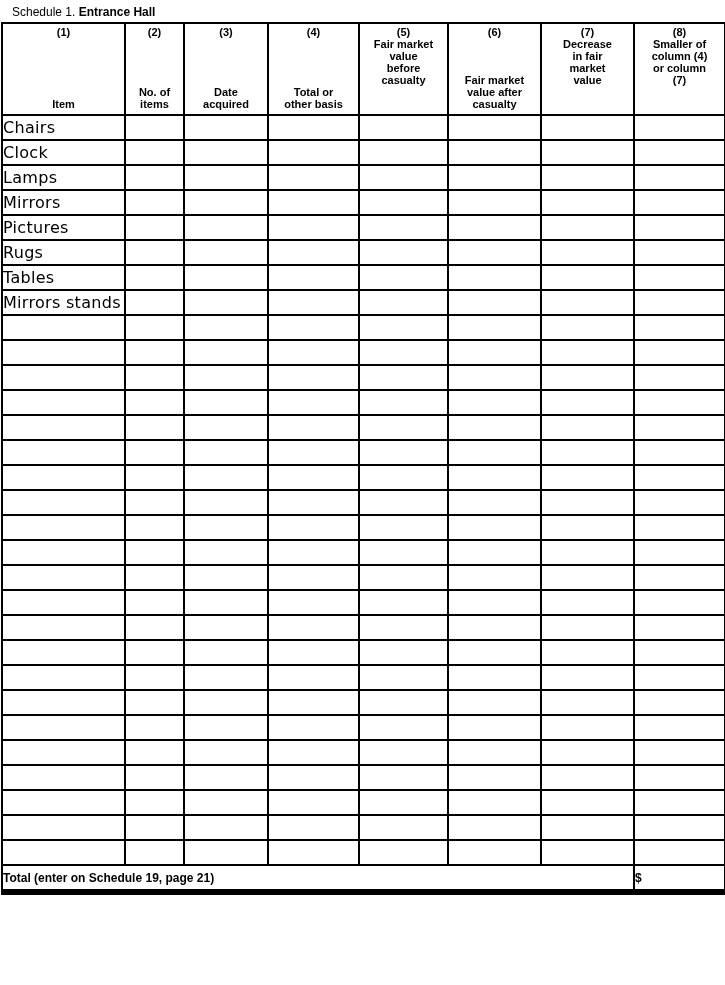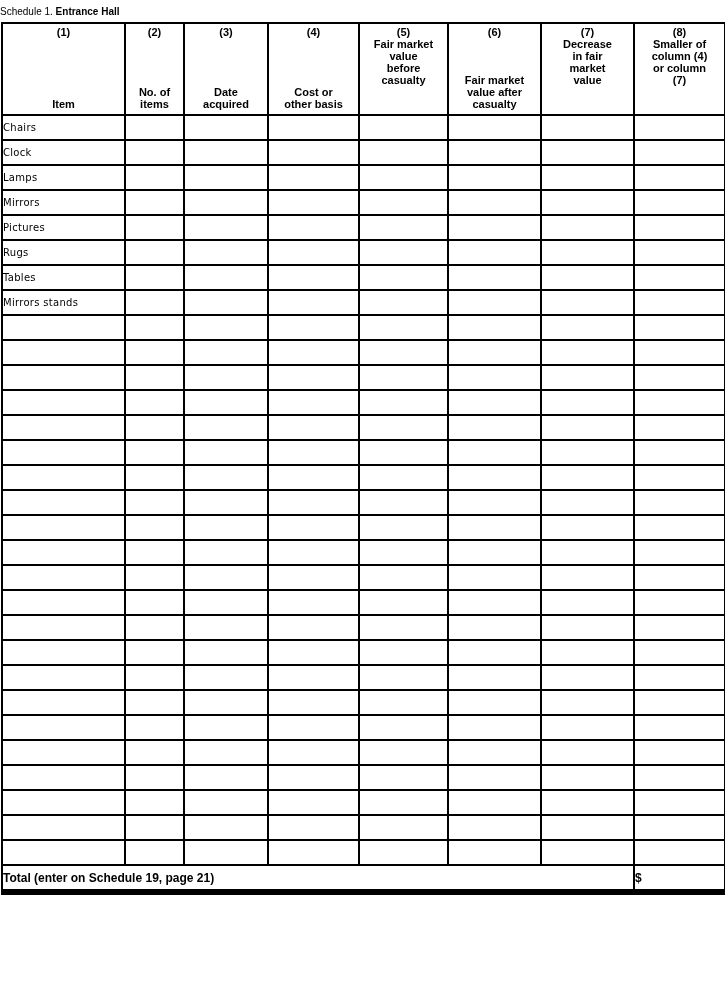--- a/index.html
+++ b/index.html
@@ -10,23 +10,23 @@
     color: #000000;
   }
   .sheet {
     position: relative;
     width: 725px;
     height: 985px;
     background: #ffffff;
     overflow: hidden;
   }
   .page-title {
-    padding: 3px 0 0 0;
+    padding: 3px 0 0 12px;
     height: 19px;
-    font-size: 10px;
+    font-size: 12px;
     line-height: 18px;
     white-space: nowrap;
   }
   .page-title .title-bold {
     font-weight: bold;
   }
   table.schedule {
     border-collapse: collapse;
     table-layout: fixed;
     width: 723px;
@@ -59,21 +59,21 @@
   .hdr-inner.tight  .hdr-label { margin-top: 0; }
   td.body-cell {
     height: 23px;
     font-size: 11px;
     line-height: 13px;
     vertical-align: middle;
   }
   td.item-cell {
     padding-left: 6px;
     font-family: "DejaVu Sans", sans-serif;
-    font-size: 10px;
+    font-size: 16px;
     letter-spacing: 0.3px;
   }
   tr.total-row td {
     height: 23px;
     border-bottom: 6px solid #000000;
     font-size: 12px;
     font-weight: bold;
     vertical-align: middle;
     margin-left: 39px;
   }
@@ -119,21 +119,21 @@
         <th class="hdr-cell">
           <div class="hdr-inner bottom">
             <span class="hdr-num">(3)</span>
             <span class="hdr-label">Date
 acquired</span>
           </div>
         </th>
         <th class="hdr-cell">
           <div class="hdr-inner bottom">
             <span class="hdr-num">(4)</span>
-            <span class="hdr-label">Cost or
+            <span class="hdr-label">Total or
 other basis</span>
           </div>
         </th>
         <th class="hdr-cell">
           <div class="hdr-inner tight">
             <span class="hdr-num">(5)</span>
             <span class="hdr-label">Fair market
 value
 before
 casualty</span>

